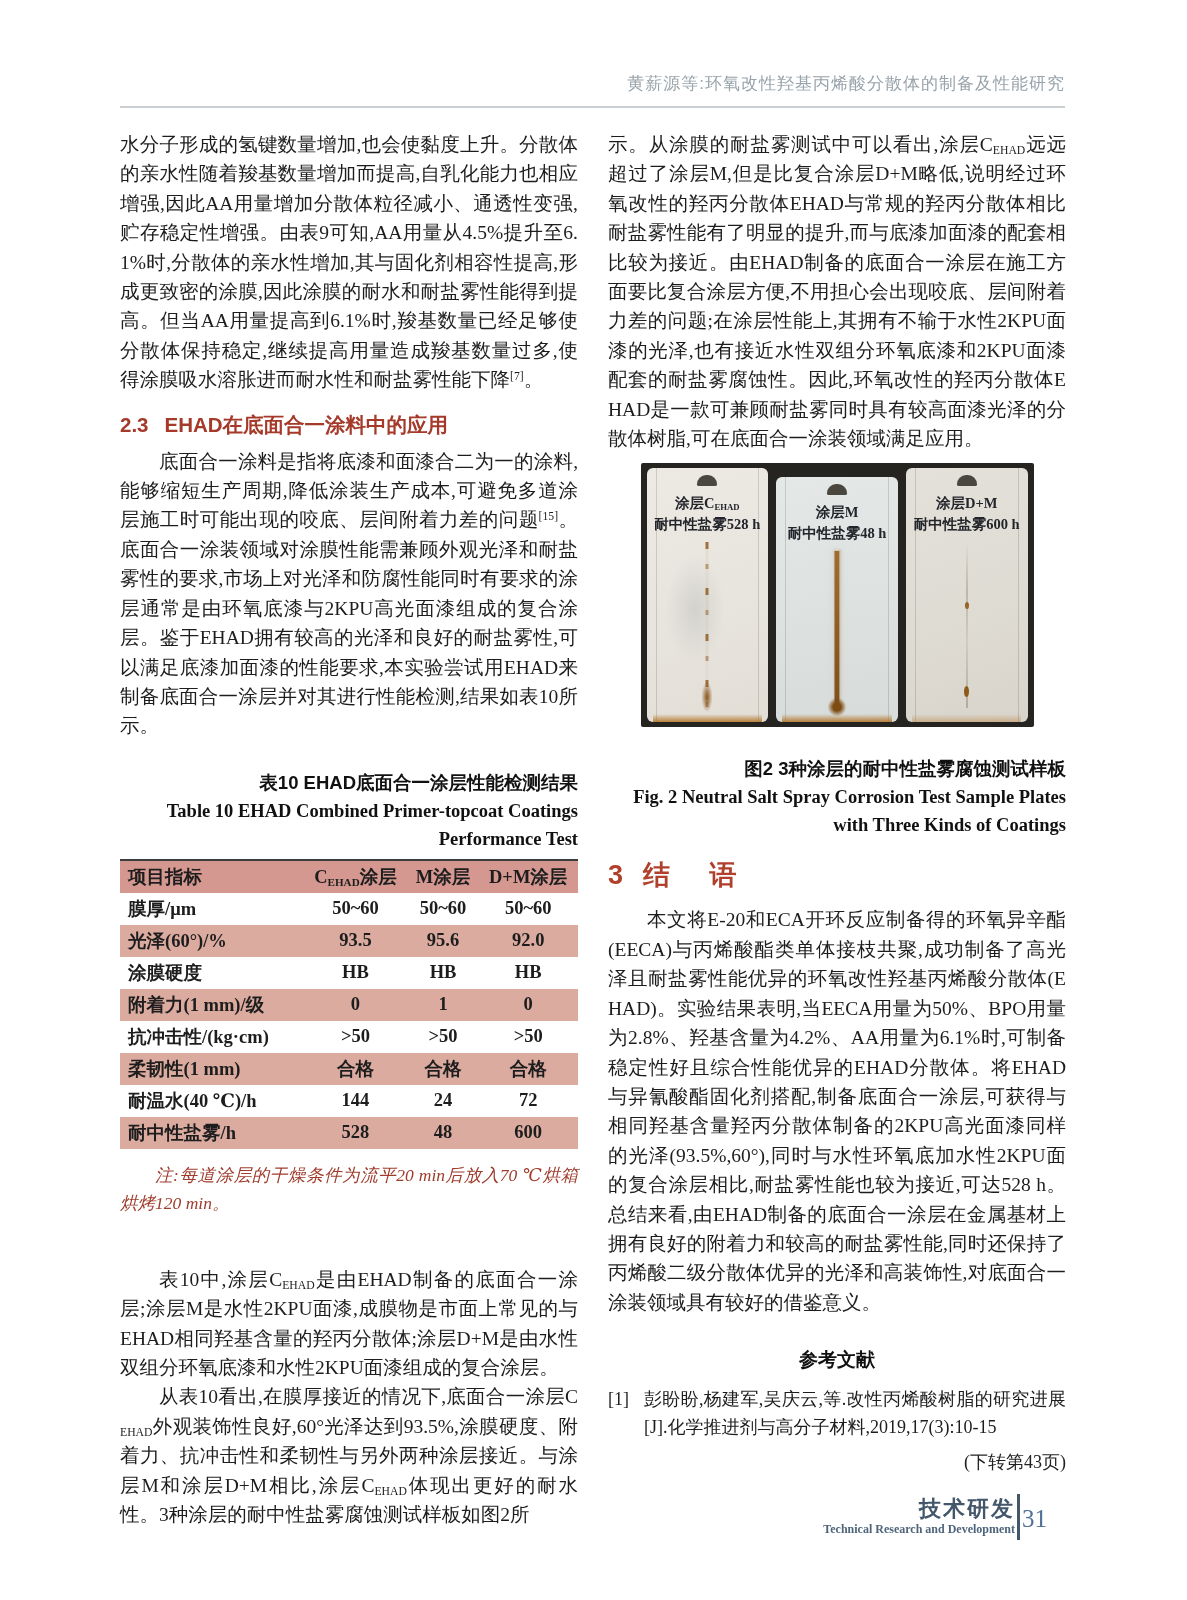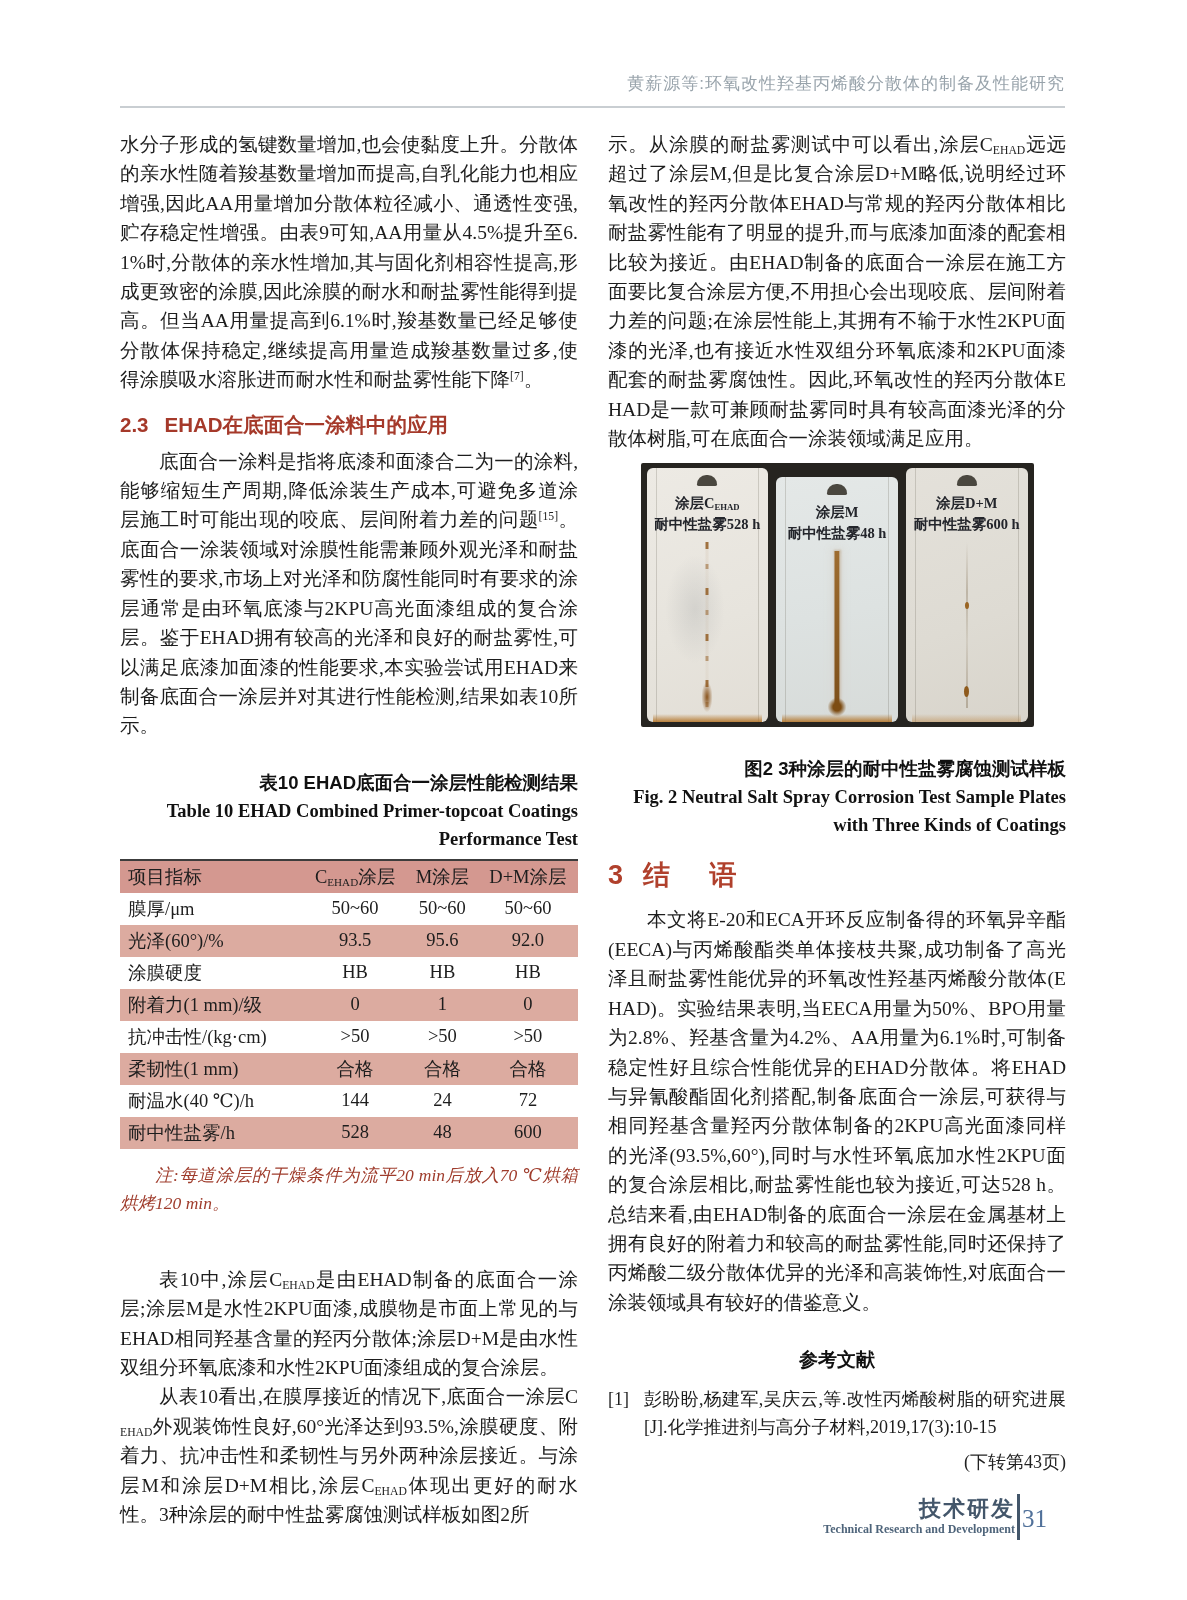--- a/index.html
+++ b/index.html
@@ -30,21 +30,21 @@
 
   
   .caption{margin-top:28px;text-align:right;}
   .cap-cn{font-family:"Liberation Sans","DejaVu Sans",sans-serif;font-weight:bold;
     font-size:18.5px;line-height:28px;color:#111;}
   .cap-en{font-weight:bold;font-size:18.5px;line-height:28px;color:#111;}
 
   
   table.perf{width:100%;border-collapse:collapse;margin-top:6px;border-top:2px solid #3c3c3c;
     font-size:18.5px;}
-  table.perf th,table.perf td{font-weight:normal;height:30px;text-align:center;padding:1px 2px;}
+  table.perf th,table.perf td{font-weight:bold;height:30px;text-align:center;padding:1px 2px;}
   table.perf thead tr{background:#d49890;}
   table.perf th:first-child,table.perf td:first-child{text-align:left;padding-left:8px;width:40%;}
   table.perf tbody tr:nth-child(even){background:#dcaba0;}
   .note{margin:12px 0 0 0;font-size:17.5px;line-height:28px;color:#9f3c2c;font-style:italic;
     text-indent:2em;text-align:justify;word-break:break-all;}
 
   .gap-lg{height:48px;}
 
   
   .photo{position:relative;width:393px;height:264px;background:#262420;margin:10px auto 2px;

